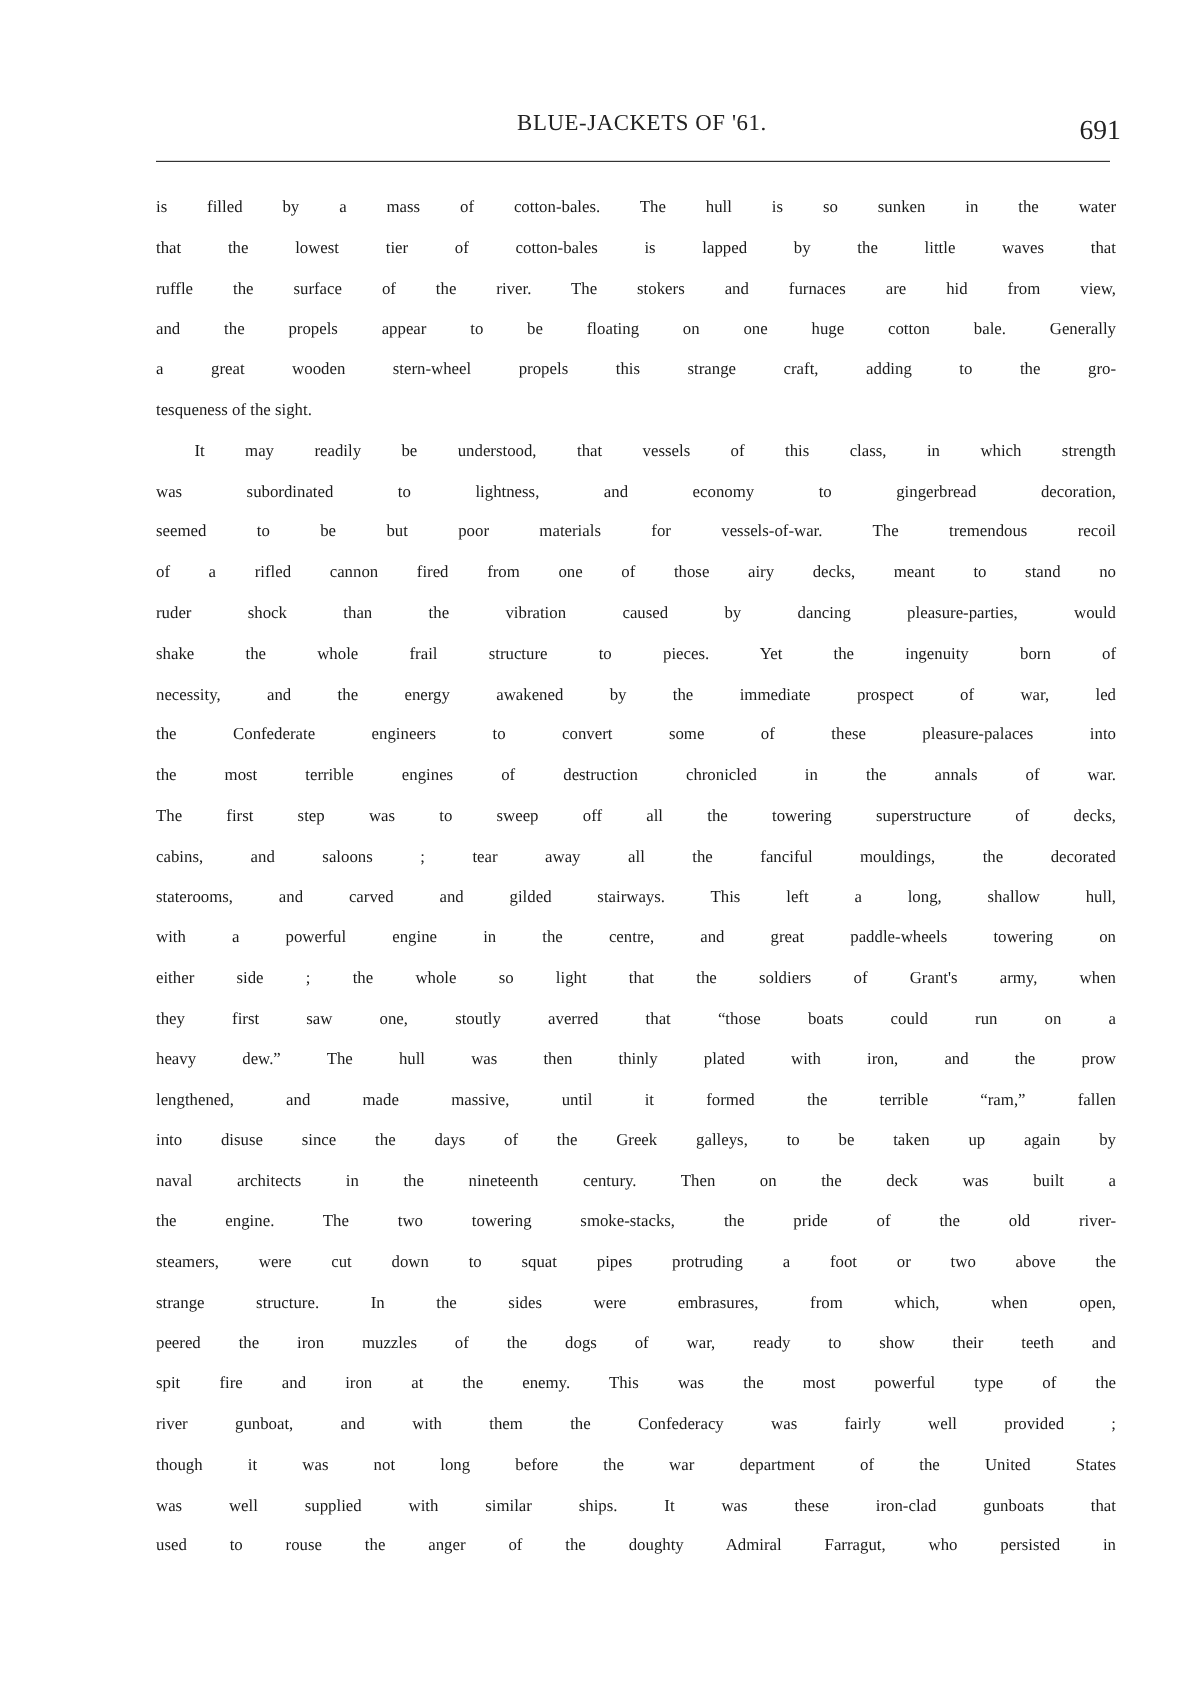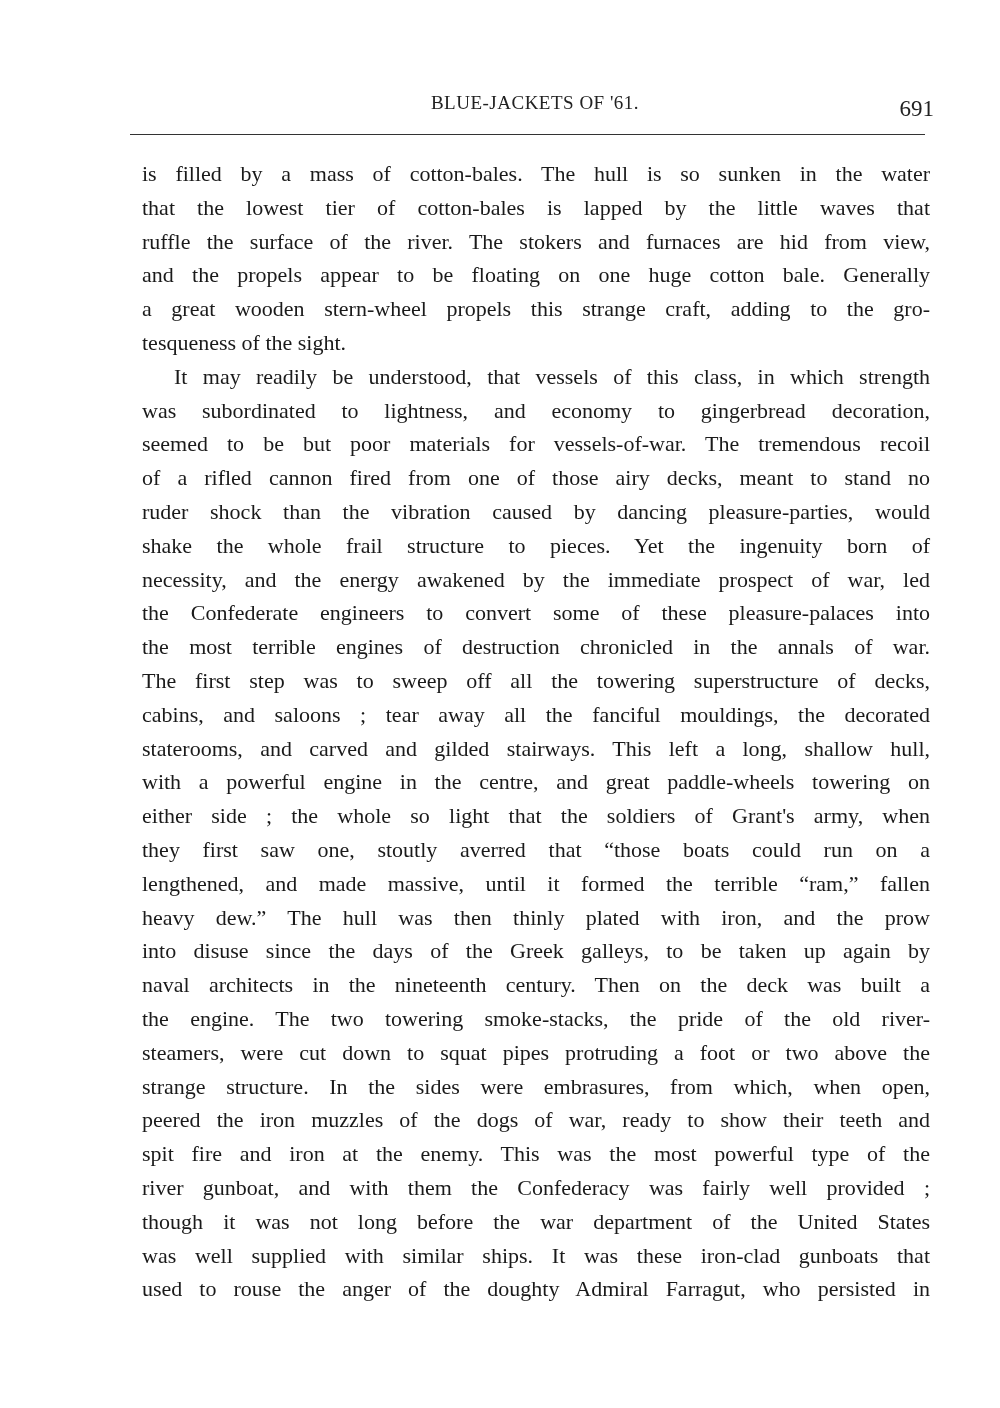--- a/index.html
+++ b/index.html
@@ -61,26 +61,25 @@
     .body-text {
       position: absolute;
       top: 157px;
       left: 130px;
       width: 800px;
     }
     .line {
       display: block;
       height: 33.8px;
       line-height: 33.8px;
-      font-size: 22px;
+      font-size: 14px;
       text-align: justify;
       text-align-last: justify;
       white-space: nowrap;
       overflow: visible;
-      margin-left: 12px;
     }
     .line.last {
       text-align-last: left;
     }
     .line.indent {
       padding-left: 32px;
     }
   </style>
 </head>
 <body>
@@ -114,22 +113,22 @@
       <span class="line">shake the whole frail structure to pieces. Yet the ingenuity born of</span>
       <span class="line">necessity, and the energy awakened by the immediate prospect of war, led</span>
       <span class="line">the Confederate engineers to convert some of these pleasure-palaces into</span>
       <span class="line">the most terrible engines of destruction chronicled in the annals of war.</span>
       <span class="line">The first step was to sweep off all the towering superstructure of decks,</span>
       <span class="line">cabins, and saloons ; tear away all the fanciful mouldings, the decorated</span>
       <span class="line">staterooms, and carved and gilded stairways. This left a long, shallow hull,</span>
       <span class="line">with a powerful engine in the centre, and great paddle-wheels towering on</span>
       <span class="line">either side ; the whole so light that the soldiers of Grant's army, when</span>
       <span class="line">they first saw one, stoutly averred that “those boats could run on a</span>
+      <span class="line">heavy dew.” The hull was then thinly plated with iron, and the prow</span>
       <span class="line">lengthened, and made massive, until it formed the terrible “ram,” fallen</span>
-      <span class="line">heavy dew.” The hull was then thinly plated with iron, and the prow</span>
       <span class="line">into disuse since the days of the Greek galleys, to be taken up again by</span>
       <span class="line">naval architects in the nineteenth century. Then on the deck was built a</span>
       <span class="line">the engine. The two towering smoke-stacks, the pride of the old river-</span>
       <span class="line">steamers, were cut down to squat pipes protruding a foot or two above the</span>
       <span class="line">strange structure. In the sides were embrasures, from which, when open,</span>
       <span class="line">peered the iron muzzles of the dogs of war, ready to show their teeth and</span>
       <span class="line">spit fire and iron at the enemy. This was the most powerful type of the</span>
       <span class="line">river gunboat, and with them the Confederacy was fairly well provided ;</span>
       <span class="line">though it was not long before the war department of the United States</span>
       <span class="line">was well supplied with similar ships. It was these iron-clad gunboats that</span>

